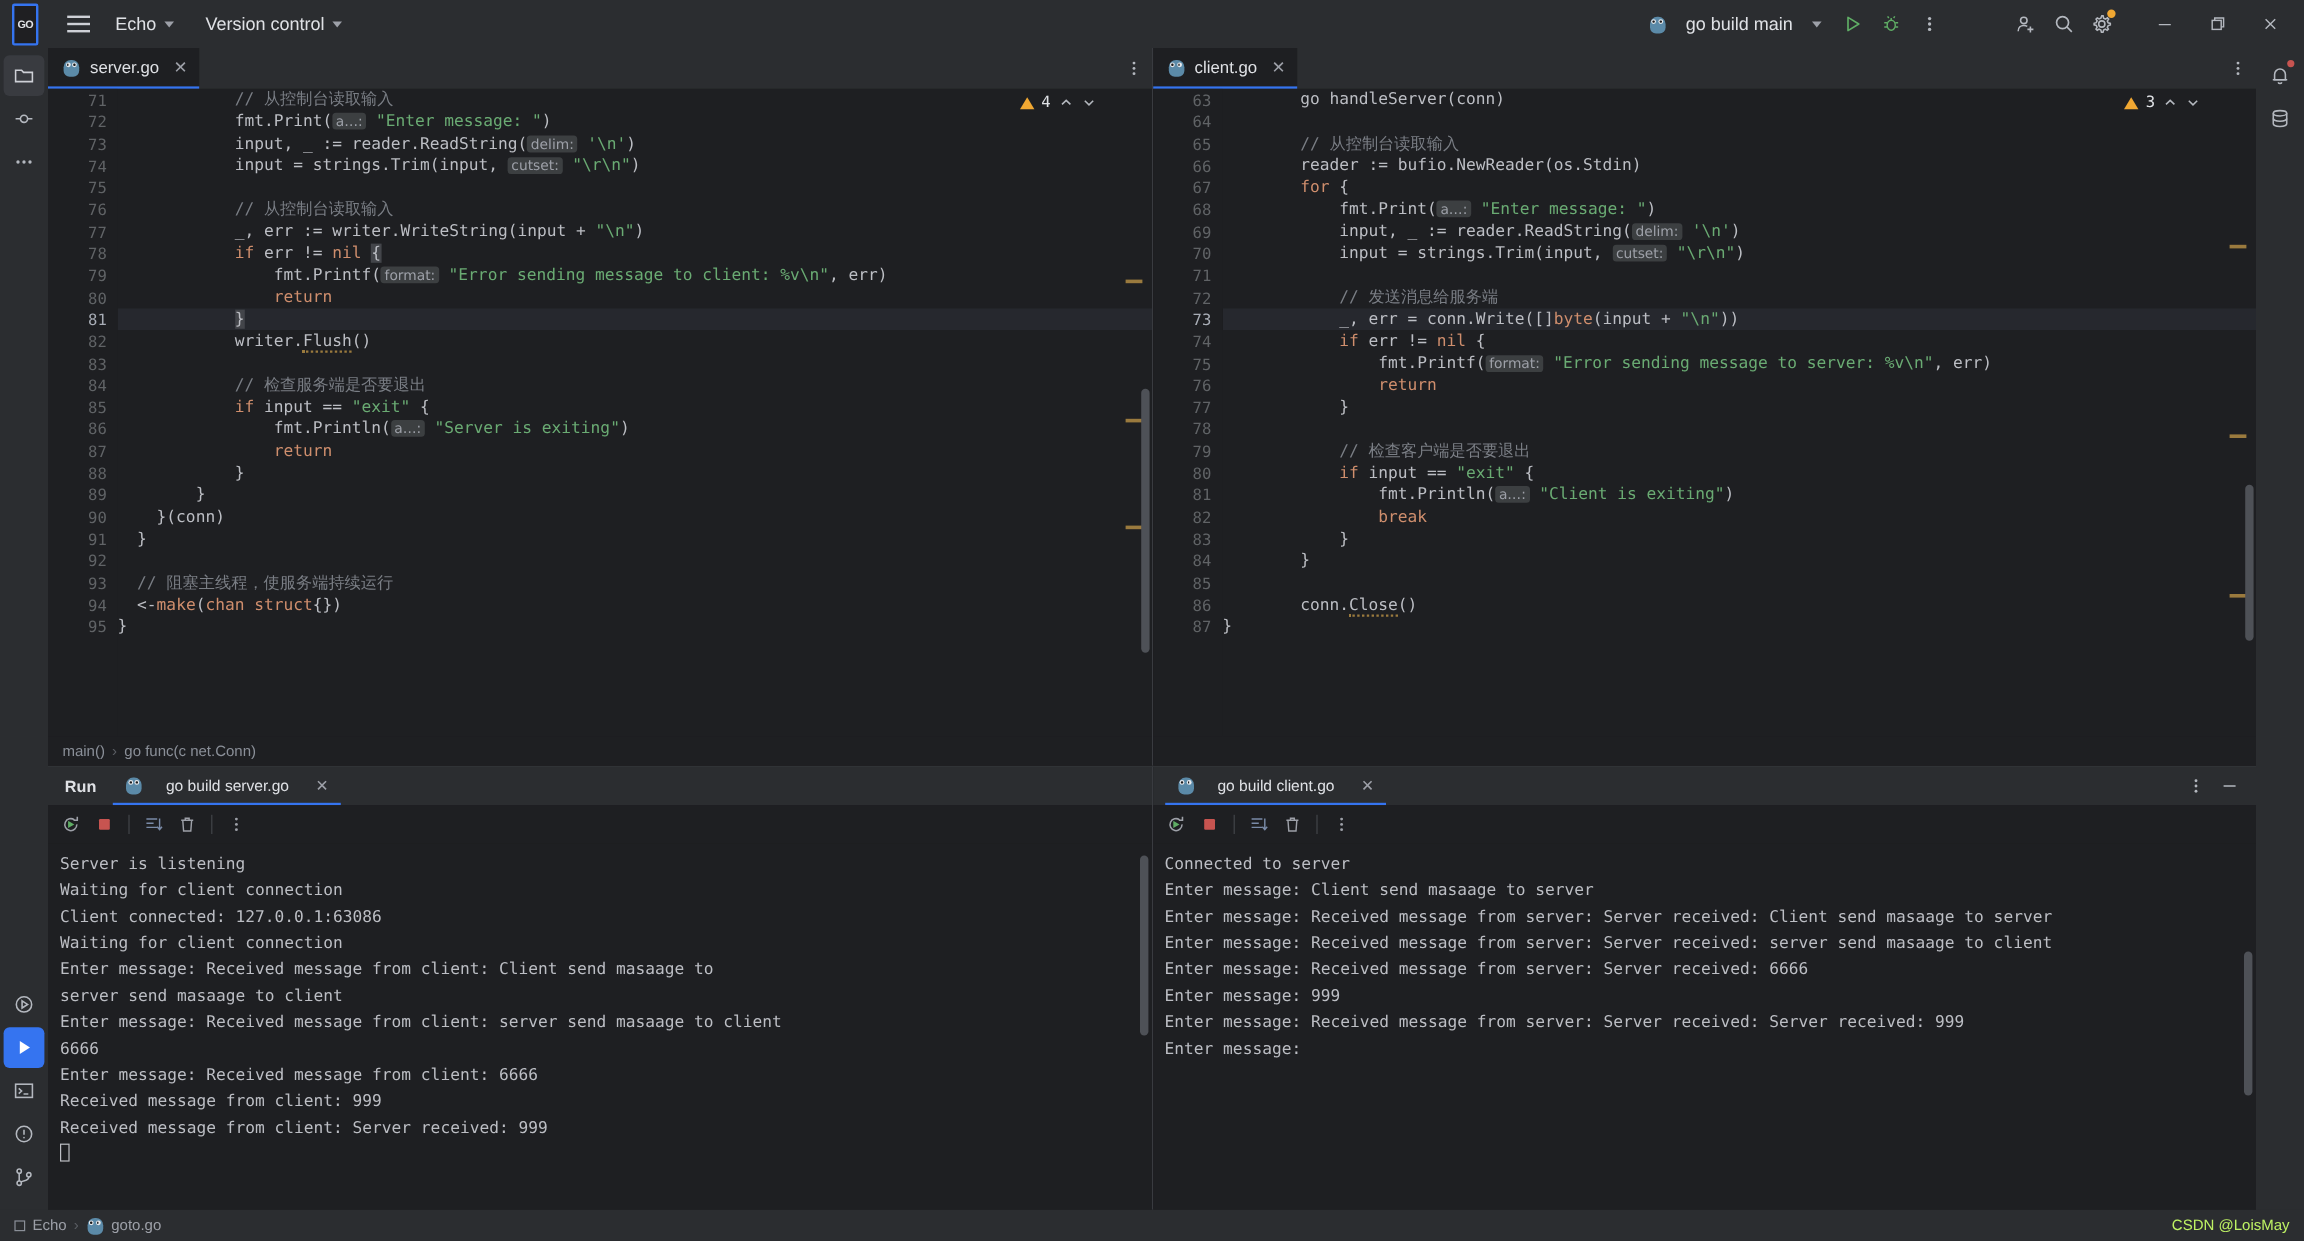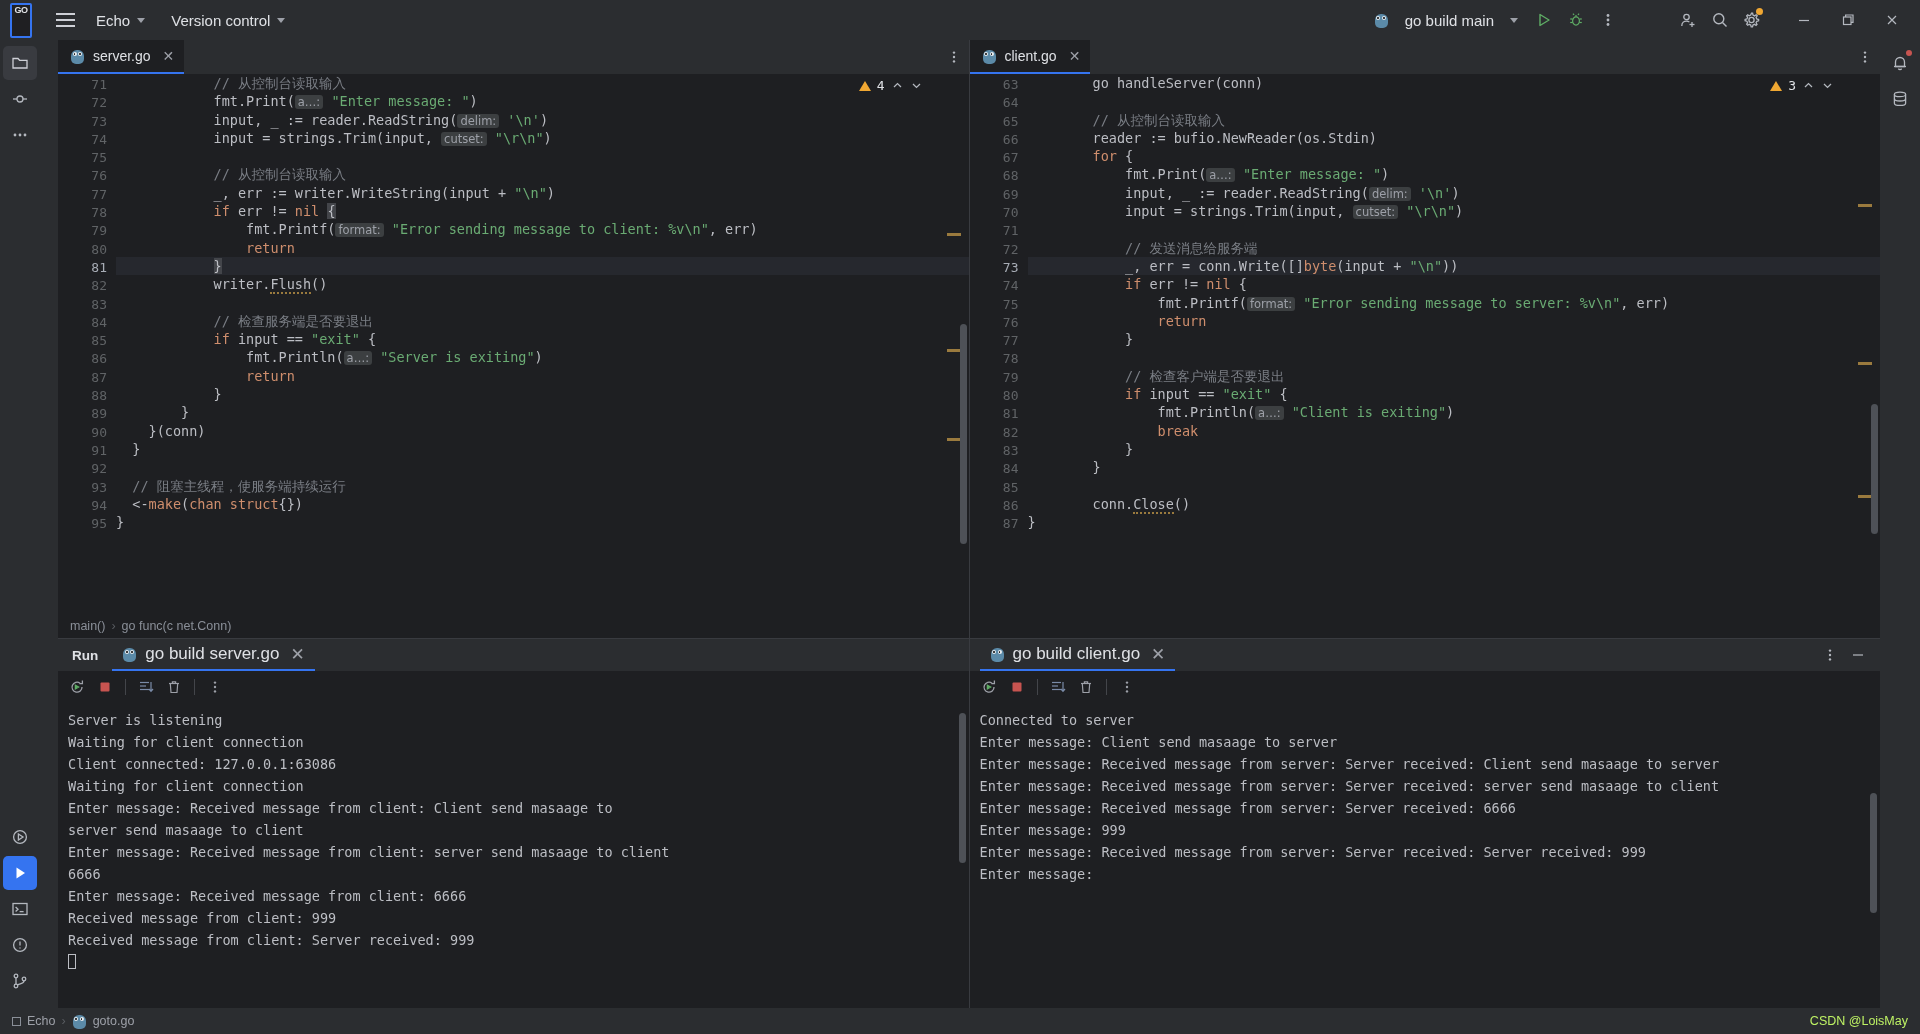--- a/index.html
+++ b/index.html
@@ -15,21 +15,21 @@
   
   .titlebar {
     height: 40px; min-height: 40px;
     background: #2b2d30;
     display: flex; align-items: center;
     padding: 0 6px 0 10px;
     font-size: 15px;
   }
   .tb-logo {
     width: 22px; height: 35px; border: 2px solid #3574f0; border-radius: 2px;
-    display: flex; align-items: flex-start; justify-content: center;
+    display: flex; align-items: center; justify-content: center;
     font-size: 9px; font-weight: bold; color: #dfe1e5; letter-spacing: -0.5px;
     background: #1f1f22;
   }
   .hamburger { width: 30px; height: 30px; margin-left: 18px; display:flex; flex-direction: column; justify-content: center; align-items:center; gap:4px; cursor:pointer;}
   .hamburger span { display:block; width: 19px; height: 2px; background: #ced0d6; }
   .tb-item { display: flex; align-items: center; gap: 7px; padding: 5px 10px; border-radius: 5px; cursor: pointer; color: #dfe1e5; margin-left: 6px; }
   .chev { width: 0; height: 0; border-left: 4px solid transparent; border-right: 4px solid transparent; border-top: 5px solid #9da0a8; }
   .spacer { flex: 1; }
   .runconfig { display: flex; align-items: center; gap: 16px; padding: 4px 10px; border-radius: 5px; cursor: pointer; }
   .gopher { width: 15px; height: 16px; position: relative; display:inline-block; }
@@ -53,21 +53,21 @@
   }
   .rail .grow { flex: 1; }
   .rail-btn { width: 34px; height: 34px; display:flex; align-items:center; justify-content:center; border-radius:5px; cursor:pointer; color:#b4b8bf; }
   .rail-btn.active { background: #393b40; }
   .rail-btn.run-active { background: #3574f0; }
 
   
   .rail-right { width: 40px; min-width:40px; background: #2b2d30; display:flex; flex-direction:column; align-items:center; padding-top:6px; gap:2px; }
 
   
-  .workspace { flex: 1; display: flex; flex-direction: column; min-width: 0; background: #1e1f22; margin-left: 18px; }
+  .workspace { flex: 1; display: flex; flex-direction: column; min-width: 0; background: #1e1f22; }
   .editors { display: flex; height: 598px; min-height: 598px; }
   .split { flex: 1; display: flex; flex-direction: column; min-width: 0; background: #1e1f22; position: relative; }
   .split.left { border-right: 1px solid #393b40; }
 
   .tabbar { height: 34px; min-height:34px; background: #2b2d30; display:flex; align-items:stretch; }
   .tab {
     display:flex; align-items:center; gap:8px; padding: 0 10px 0 12px;
     font-size: 14px; color: #dfe1e5; cursor: pointer; position: relative;
     border-bottom: 2px solid transparent; background: #1e1f22;
   }
@@ -103,21 +103,21 @@
 
   .breadcrumb { height: 24px; min-height:24px; background:#1e1f22; display:flex; align-items:center; gap:6px; padding-left: 12px; font-size: 12.5px; color:#8a8f98; }
   .bc-sep { color:#5a5d63; }
 
   
   .runpanel { flex: 1; display: flex; min-height: 0; background: #1e1f22; border-top: 1px solid #393b40; }
   .runhalf { flex: 1; display:flex; flex-direction: column; min-width:0; }
   .runhalf.left { border-right: 1px solid #393b40; }
   .runheader { height: 32px; min-height:32px; background:#2b2d30; display:flex; align-items:stretch; }
   .run-title { display:flex; align-items:center; padding: 0 14px; font-size: 13.5px; font-weight: bold; color:#dfe1e5; }
-  .run-tab { display:flex; align-items:center; gap:8px; padding: 12px 10px; font-size: 17px; color:#dfe1e5; cursor:pointer; border-bottom: 2px solid transparent; }
+  .run-tab { display:flex; align-items:center; gap:19px; padding: 12px 10px; font-size: 13px; color:#dfe1e5; cursor:pointer; border-bottom: 2px solid transparent; }
   .run-tab.active { border-bottom-color:#3574f0; }
   .run-tab .x { color:#9da0a8; margin-left:3px; }
   .runheader .fill { flex:1; }
   .rh-icon { width: 28px; display:flex; align-items:center; justify-content:center; color:#b4b8bf; cursor:pointer; }
 
   .runtoolbar { height: 32px; min-height:32px; background:#1e1f22; display:flex; align-items:center; gap:2px; padding-left: 6px; }
   .rt-btn { width: 26px; height: 26px; display:flex; align-items:center; justify-content:center; border-radius:4px; cursor:pointer; color:#9da0a8; }
   .rt-sep { width:1px; height:16px; background:#43454a; margin: 0 5px; }
 
   .console { flex:1; overflow:hidden; padding: 6px 0 0 10px; position:relative; background:#1e1f22; }

